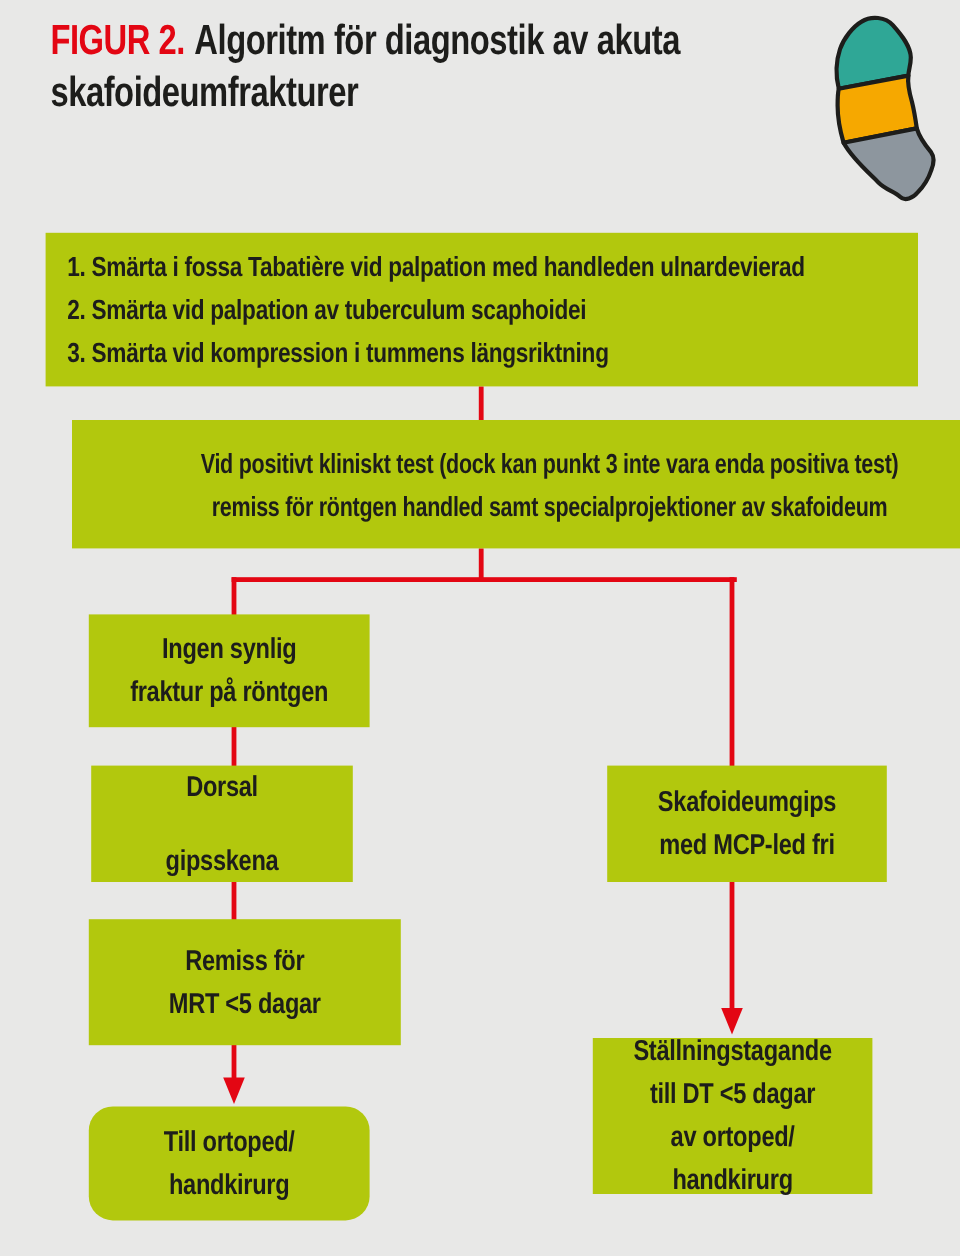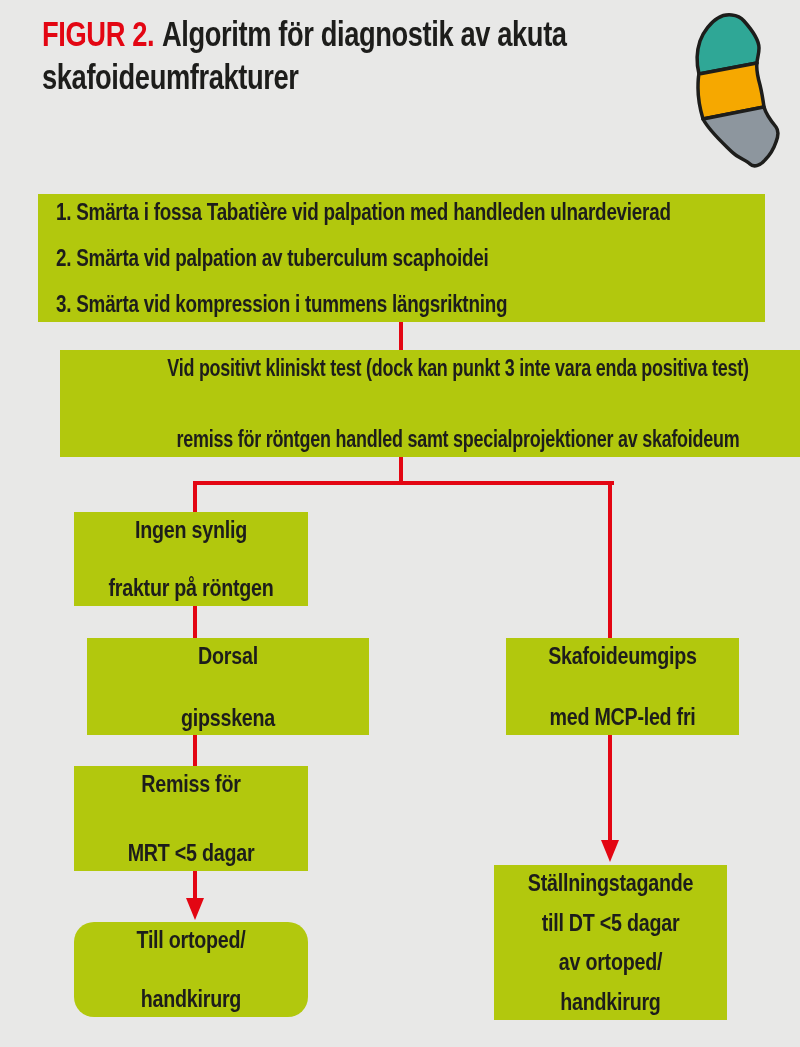--- a/index.html
+++ b/index.html
@@ -26,43 +26,43 @@
     letter-spacing:-0.5px;
   }
   .fig-label{color:var(--red);margin-right:10px;}
 
   
   .bone{position:absolute;left:688px;top:12px;width:95px;height:160px;z-index:3;}
 
   
   .box{
     position:absolute;background:var(--green);z-index:2;
-    display:flex;flex-direction:column;justify-content:space-between;
+    display:flex;flex-direction:column;justify-content:center;
   }
   .box .ln{
     font-weight:bold;font-size:24px;line-height:36px;color:var(--ink);
     text-align:center;white-space:nowrap;
     transform:scaleX(0.82);transform-origin:50% 50%;
     letter-spacing:-0.3px;
   }
   .box.wide .ln{font-size:23px;line-height:36px;}
   .box.criteria .ln{
     text-align:left;transform-origin:0 50%;padding-left:22px;
   }
   .box.clinical .ln{transform:scaleX(0.78);}
 
   .b-criteria{left:38px;top:194px;width:727px;height:128px;}
   .b-clinical{left:38px;top:350px;width:796px;height:107px;margin-left:22px;}
   .b-nofx{left:74px;top:512px;width:234px;height:94px;}
-  .b-dorsal{left:87px;top:638px;width:282px;height:97px;gap:26px;}
-  .b-mrt{left:74px;top:766px;width:234px;height:105px;}
+  .b-dorsal{left:76px;top:638px;width:218px;height:97px;gap:26px;}
+  .b-mrt{left:74px;top:766px;width:260px;height:105px;}
   .b-ortoped{left:74px;top:922px;width:234px;height:95px;border-radius:20px;}
   .b-fx{left:494px;top:512px;width:233px;height:93px;}
   .b-cast{left:506px;top:638px;width:233px;height:97px;}
-  .b-dt{left:494px;top:865px;width:233px;height:155px;}
+  .b-dt{left:494px;top:865px;width:233px;height:130px;}
 
   
   .cline{position:absolute;background:var(--red);z-index:1;}
   .c-v1{left:399px;top:322px;width:4px;height:28px;}
   .c-v2{left:399px;top:457px;width:4px;height:26px;}
   .c-branch{left:193px;top:481px;width:421px;height:4px;}
   .c-left-spine{left:193px;top:481px;width:4px;height:419px;}
   .c-right-spine{left:608px;top:481px;width:4px;height:360px;}
   .arrowhead{
     position:absolute;width:0;height:0;z-index:1;

